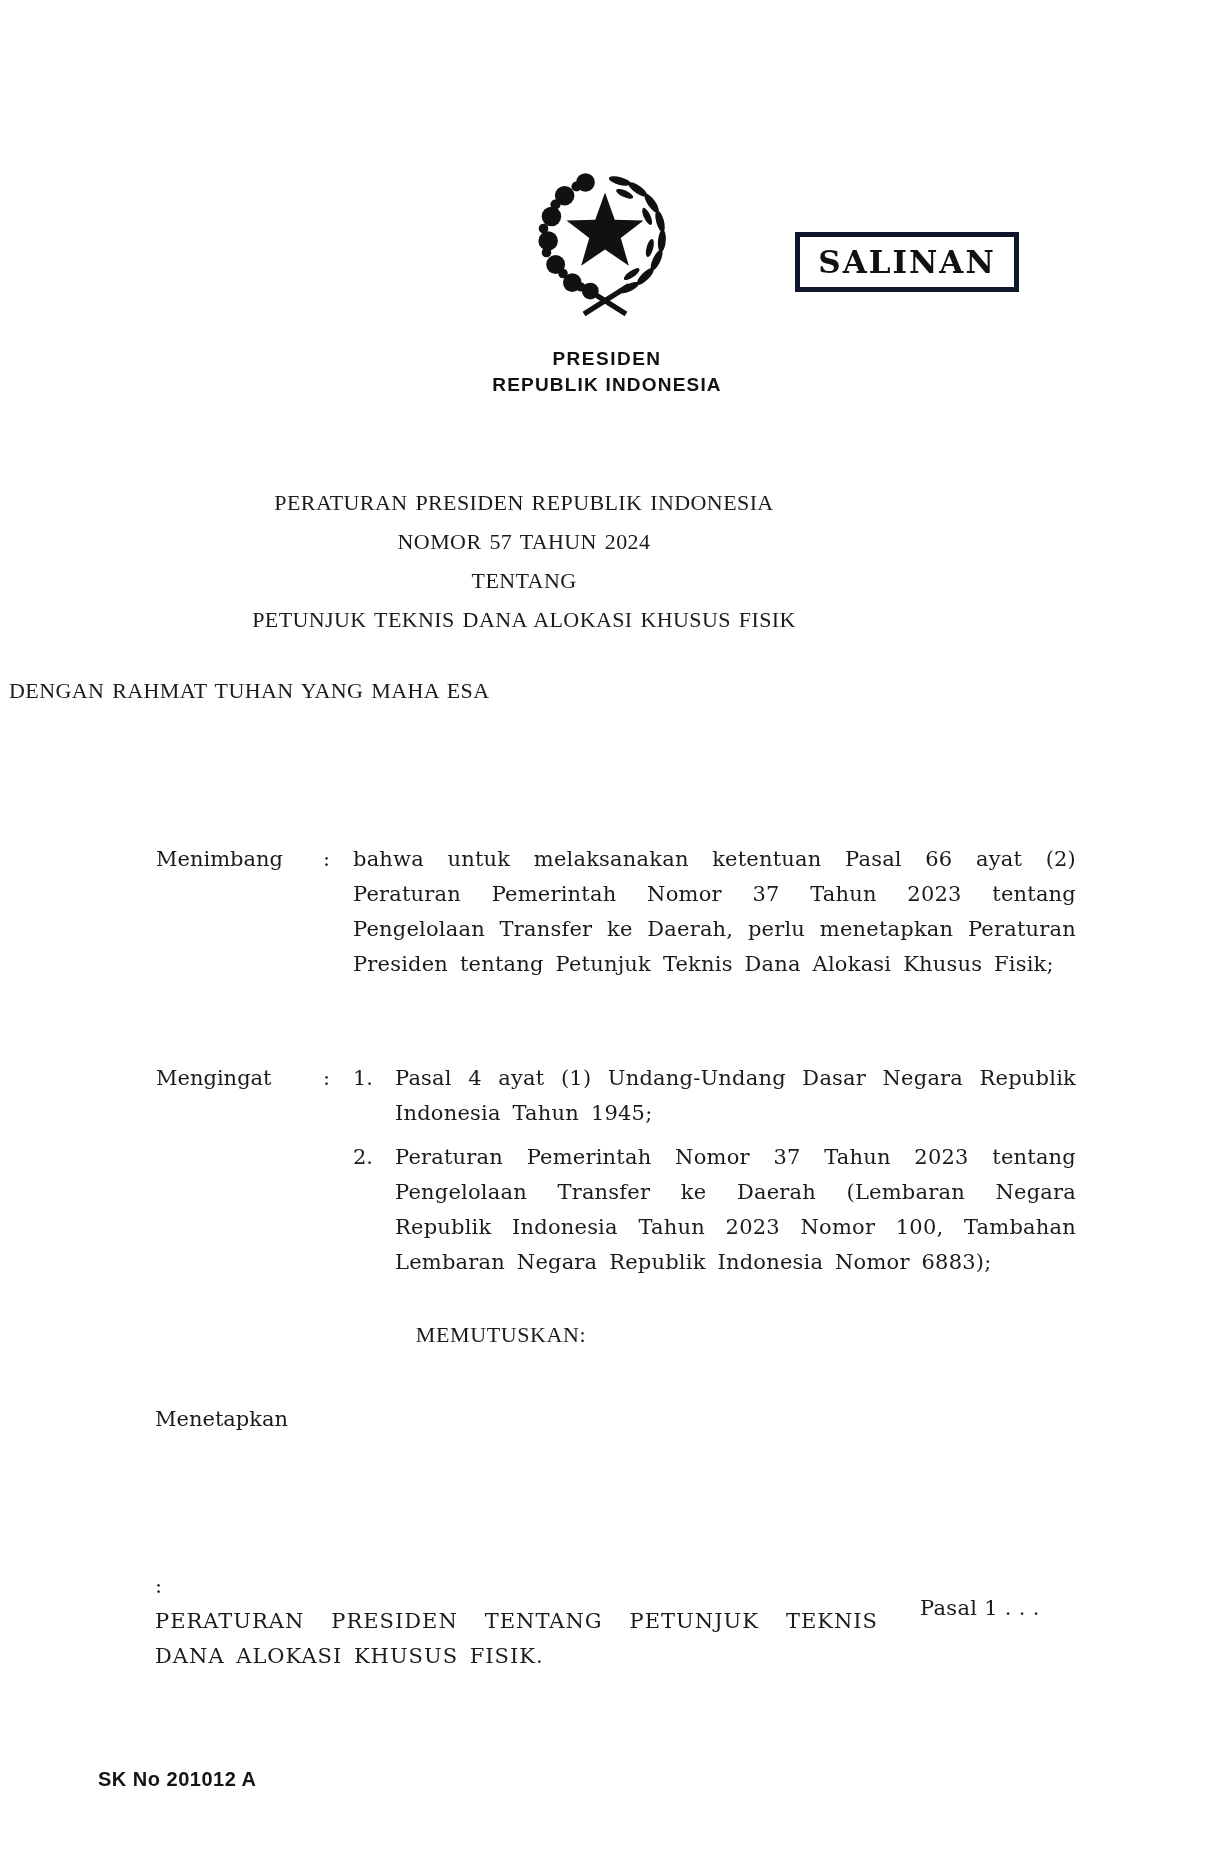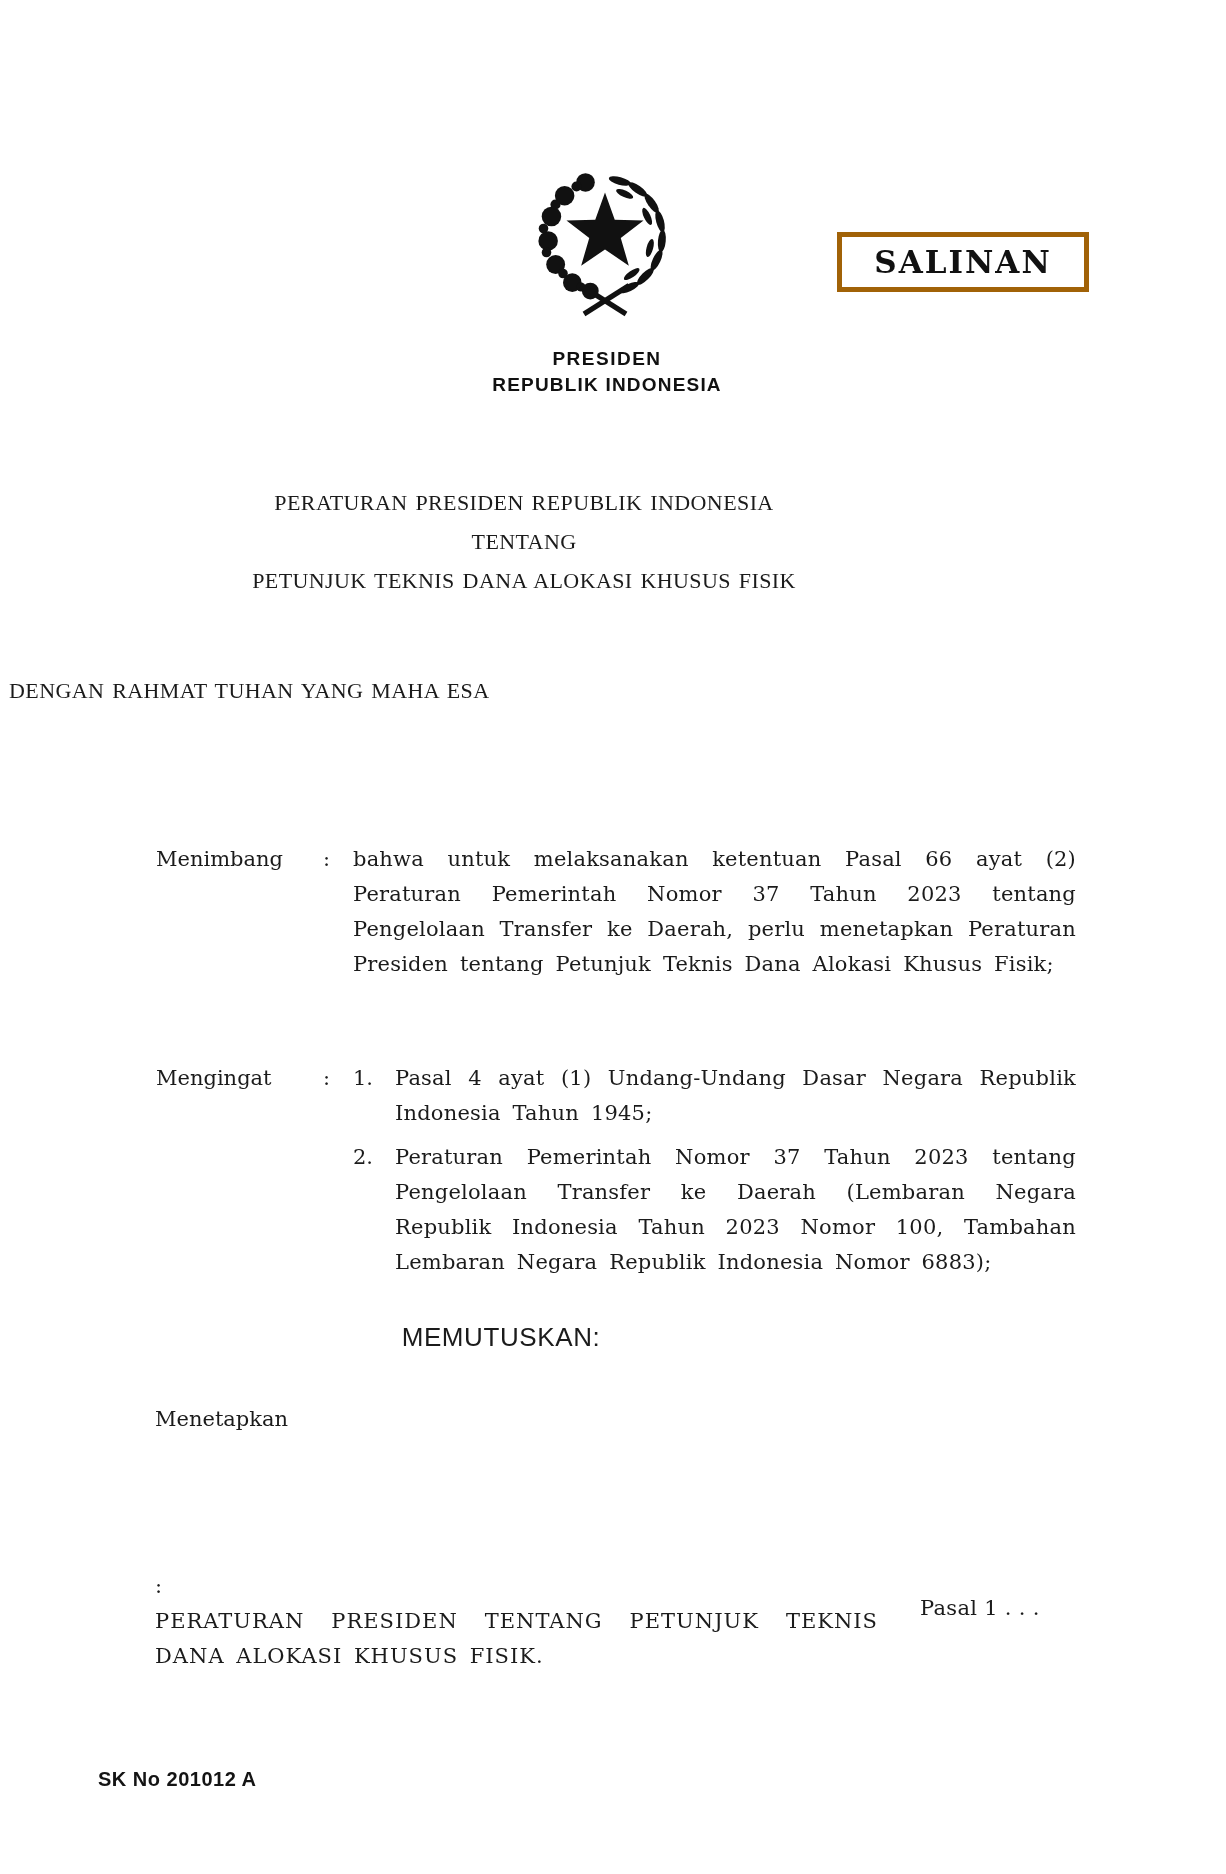--- a/index.html
+++ b/index.html
@@ -20,23 +20,23 @@
     text-align:center;
     font-family:"Liberation Sans", sans-serif;
     font-weight:bold;
     color:#111;
   }
   .letterhead .lh1 { font-size:19px; letter-spacing:1.5px; line-height:26px; }
   .letterhead .lh2 { font-size:19px; letter-spacing:1.2px; line-height:26px; }
 
   
   .salinan {
-    position:absolute; left:837px; top:232px;
-    width:252px; height:60px;
-    border:5px solid #a16207;
+    position:absolute; left:795px; top:232px;
+    width:224px; height:60px;
+    border:5px solid #0f172a;
     box-sizing:border-box;
     display:flex; align-items:center; justify-content:center;
     background:#fff;
   }
   .salinan span {
     font-family:"DejaVu Serif", serif;
     font-weight:bold; font-size:31px; letter-spacing:2px; color:#111;
   }
 
   
@@ -49,22 +49,22 @@
   }
   .center-line {
     position:absolute; left:0; width:1048px; text-align:left;
     font-family:"Liberation Serif", serif;
     font-size:22px; letter-spacing:0.4px; word-spacing:2px;padding-left:9px;
   }
   .invocation { top:678px; }
   .authority  { top:759px; }
   .memutuskan {
     position:absolute; left:0; top:1322px; width:1002px; text-align:center;
-    font-family:Liberation Sans, sans-serif;
-    font-size:26px; letter-spacing:0.6px;
+    font-family:Liberation Serif, serif;
+    font-size:22px; letter-spacing:0.6px;
   }
 
   
   .clause {
     position:absolute; left:155px; width:922px;
     display:flex; align-items:flex-start;
     font-size:21px; line-height:35px;justify-content:center;
   }
   .clause-label { width:167px; flex:0 0 167px; }
   .clause-colon { width:30px;  flex:0 0 30px; }
@@ -136,20 +136,21 @@
     <div class="lh1">PRESIDEN</div>
     <div class="lh2">REPUBLIK INDONESIA</div>
   </div>
 
   <div class="salinan">
     <span>SALINAN</span>
   </div>
 
   <div class="title-block">
     <div>PERATURAN PRESIDEN REPUBLIK INDONESIA</div>
+    <div>NOMOR 57 TAHUN 2024</div>
     <div>TENTANG</div>
     <div>PETUNJUK TEKNIS DANA ALOKASI KHUSUS FISIK</div>
   </div>
 
   <div class="center-line invocation">DENGAN RAHMAT TUHAN YANG MAHA ESA</div>
 
   <div class="clause" style="top:842px;">
     <div class="clause-label">Menimbang</div>
     <div class="clause-colon">:</div>
     <div class="clause-body justified">bahwa untuk melaksanakan ketentuan Pasal 66 ayat (2) Peraturan Pemerintah Nomor 37 Tahun 2023 tentang Pengelolaan Transfer ke Daerah, perlu menetapkan Peraturan Presiden tentang Petunjuk Teknis Dana Alokasi Khusus Fisik;</div>

